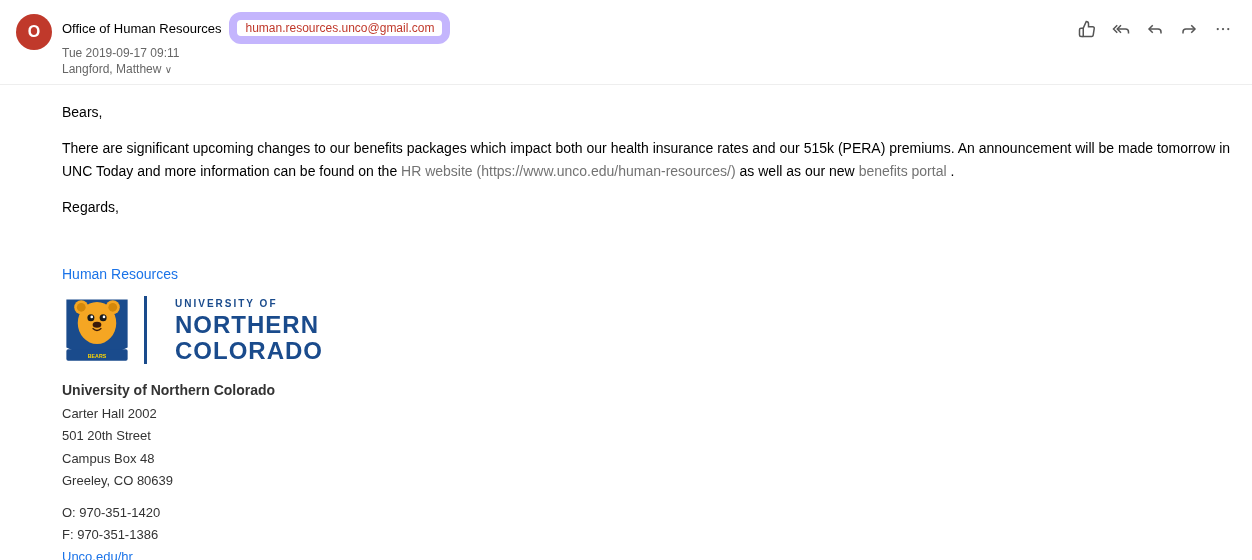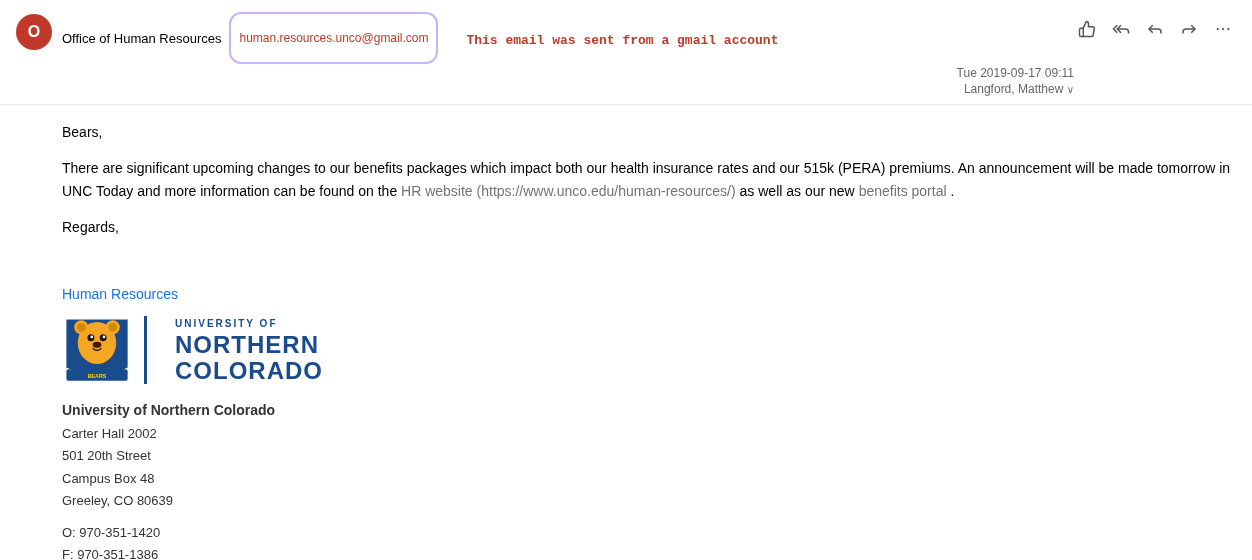--- a/index.html
+++ b/index.html
@@ -36,36 +36,35 @@
       font-size: 16px;
       display: flex;
       align-items: center;
       justify-content: center;
       flex-shrink: 0;
       margin-right: 10px;
       margin-top: 2px;
     }
     .sender-info {
       flex: 1;
-      text-align: right;
     }
     .sender-name-row {
       display: flex;
       align-items: center;
       gap: 8px;
     }
     .sender-name {
       font-size: 13px;
       color: #000;
       font-weight: 500;
     }
     .sender-email-box {
-      border: 2px solid #c4b5fd;
+      border: 8px solid #c4b5fd;
       border-radius: 12px;
-      padding: 17px 8px;
+      padding: 1px 8px;
       color: #c0392b;
       font-size: 12px;
       font-weight: 500;
     }
     .warning-badge {
       color: #c0392b;
       font-size: 13px;
       font-weight: 600;
       font-family: 'Courier New', monospace;
       margin-left: 20px;
@@ -191,21 +190,20 @@
 
 <div class="email-container">
 
   <div class="email-header">
     <div class="avatar">O</div>
 
     <div class="sender-info">
       <div class="sender-name-row">
         <span class="sender-name">Office of Human Resources</span>
         <span class="sender-email-box">human.resources.unco@gmail.com</span>
-        <span class="warning-badge">This email was sent from a gmail account</span>
       </div>
       <div class="date-row">Tue 2019-09-17 09:11</div>
       <div class="recipient-row">
         <span>Langford, Matthew</span>
         <span class="dropdown-arrow"> ∨</span>
       </div>
     </div>
 
     <div class="header-actions">
       <button class="action-btn" title="Like">

